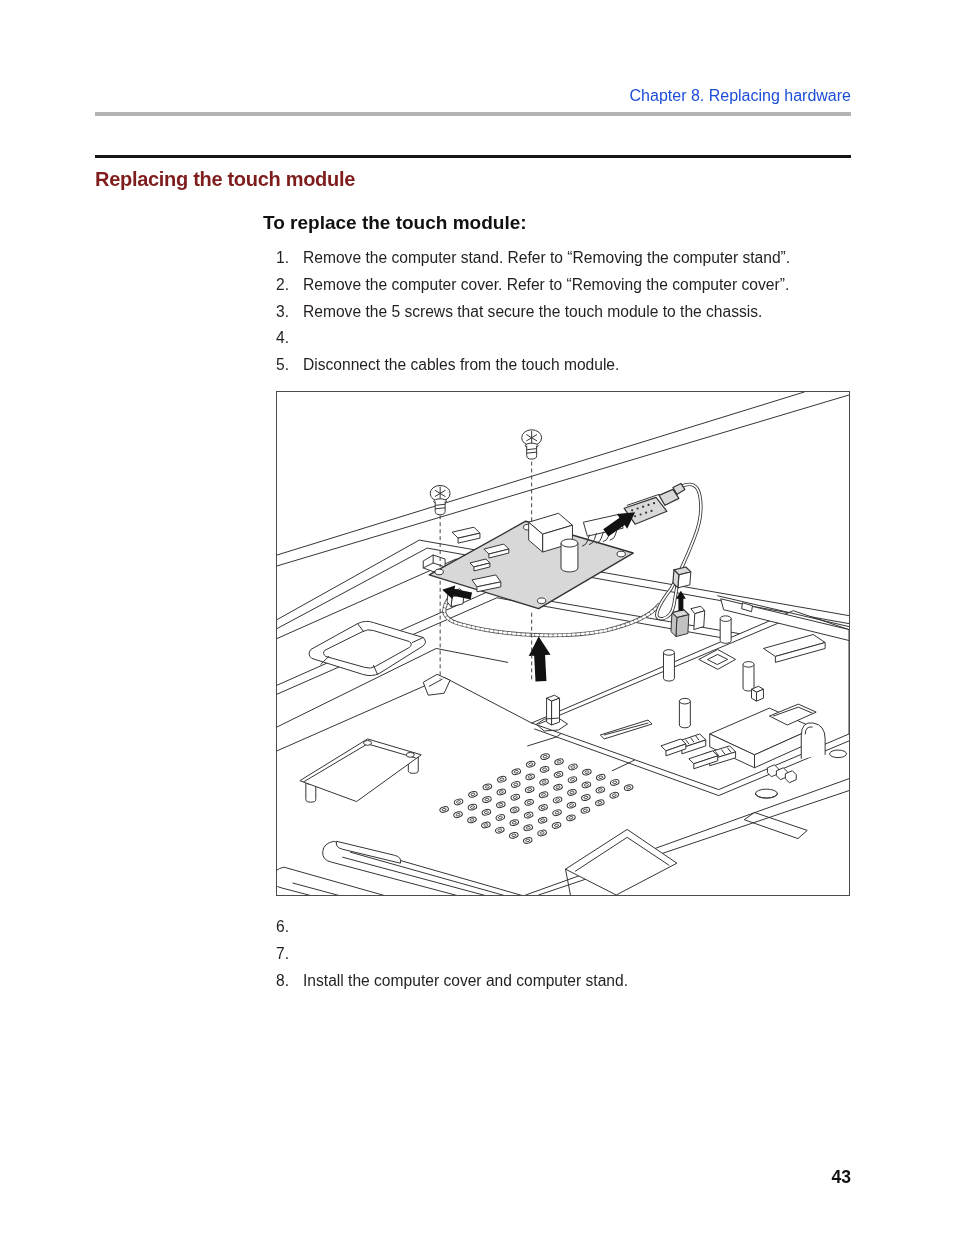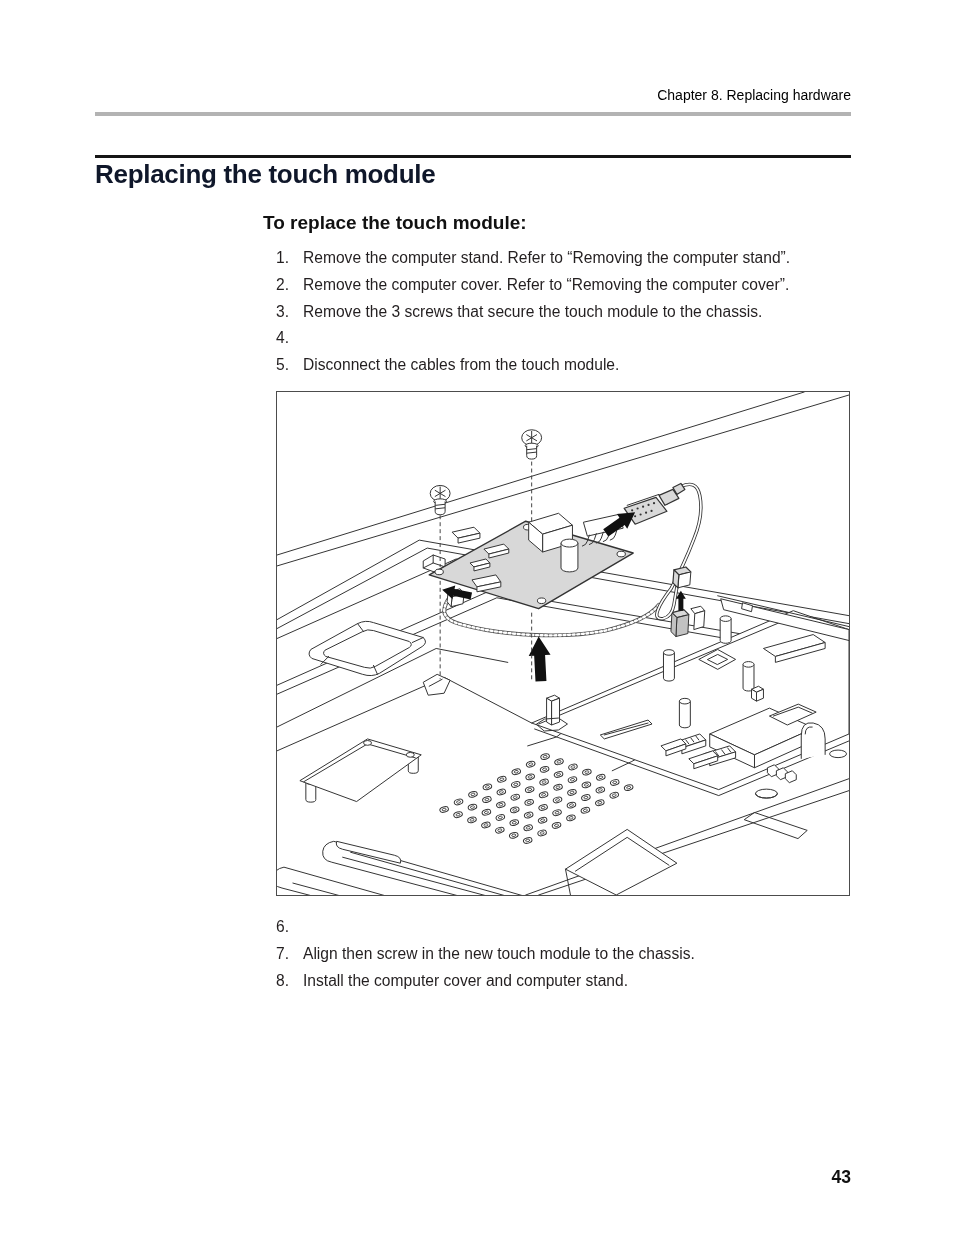--- a/index.html
+++ b/index.html
@@ -1,20 +1,20 @@
 <!DOCTYPE html>
 <html><head>
 <meta charset="utf-8">
 <style>
   html,body{margin:0;padding:0;background:#ffffff;}
   body{width:954px;height:1243px;position:relative;font-family:"Liberation Sans",sans-serif;color:#231f20;overflow:hidden;}
-  .running-head{position:absolute;top:87px;right:103px;font-size:14px;color:#000000;}
+  .running-head{position:absolute;top:87px;right:103px;font-size:16px;color:#1d4ed8;}
   .rule-gray{position:absolute;top:112px;left:95px;width:756px;height:4px;background:#b3b3b3;}
   .rule-black{position:absolute;top:155px;left:95px;width:756px;height:2.5px;background:#161616;}
-  .page-title{position:absolute;top:159px;left:95px;margin:0;font-size:26px;font-weight:700;letter-spacing:-0.3px;color:#0f172a;}
+  .page-title{position:absolute;top:168px;left:95px;margin:0;font-size:20px;font-weight:700;letter-spacing:-0.3px;color:#7f1d1d;}
   .subhead{position:absolute;top:212px;left:263px;font-size:19px;font-weight:700;color:#111;}
   .steps{position:absolute;left:276px;width:585px;}
   .steps-before{top:245px;}
   .steps-after{top:914px;}
   .step{display:flex;font-size:15.6px;line-height:26.8px;}
   .step .num{width:27px;flex:none;}
   .figure{position:absolute;left:276px;top:391px;width:572px;height:503px;border:1.5px solid #4c4c4c;background:#fff;}
   .figure svg{display:block;}
   .pageno{position:absolute;top:1167px;right:103px;font-size:17.5px;font-weight:700;color:#111;}
   
@@ -42,21 +42,21 @@
     <div class="step">
         <span class="num">1.</span>
         <span>Remove the computer stand. Refer to “Removing the computer stand”.</span>
       </div>
     <div class="step">
         <span class="num">2.</span>
         <span>Remove the computer cover. Refer to “Removing the computer cover”.</span>
       </div>
     <div class="step">
         <span class="num">3.</span>
-        <span>Remove the 3 screws that secure the touch module to the chassis.</span>
+        <span>Remove the 5 screws that secure the touch module to the chassis.</span>
       </div>
     <div class="step">
         <span class="num">4.</span>
       </div>
     <div class="step">
         <span class="num">5.</span>
         <span>Disconnect the cables from the touch module.</span>
       </div>
   </div>
 
@@ -427,21 +427,20 @@
       </g>
     </svg>
   </div>
 
   <div class="steps steps-after">
     <div class="step">
         <span class="num">6.</span>
       </div>
     <div class="step">
         <span class="num">7.</span>
-        <span>Align then screw in the new touch module to the chassis.</span>
       </div>
     <div class="step">
         <span class="num">8.</span>
         <span>Install the computer cover and computer stand.</span>
       </div>
   </div>
 
   <div class="pageno">43</div>
 </div>
 

